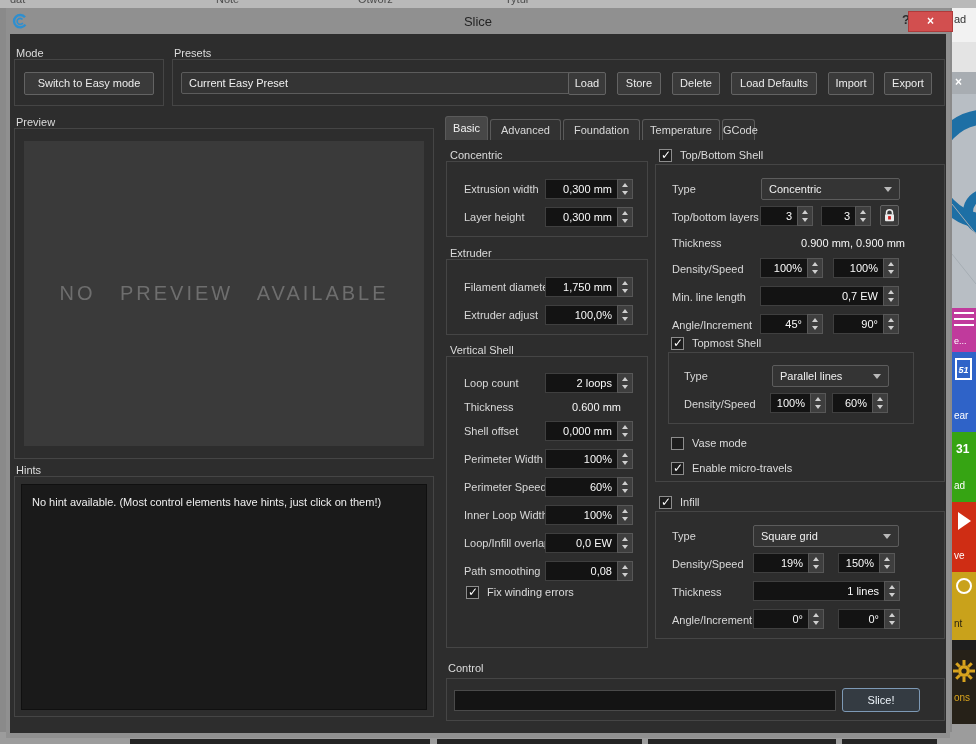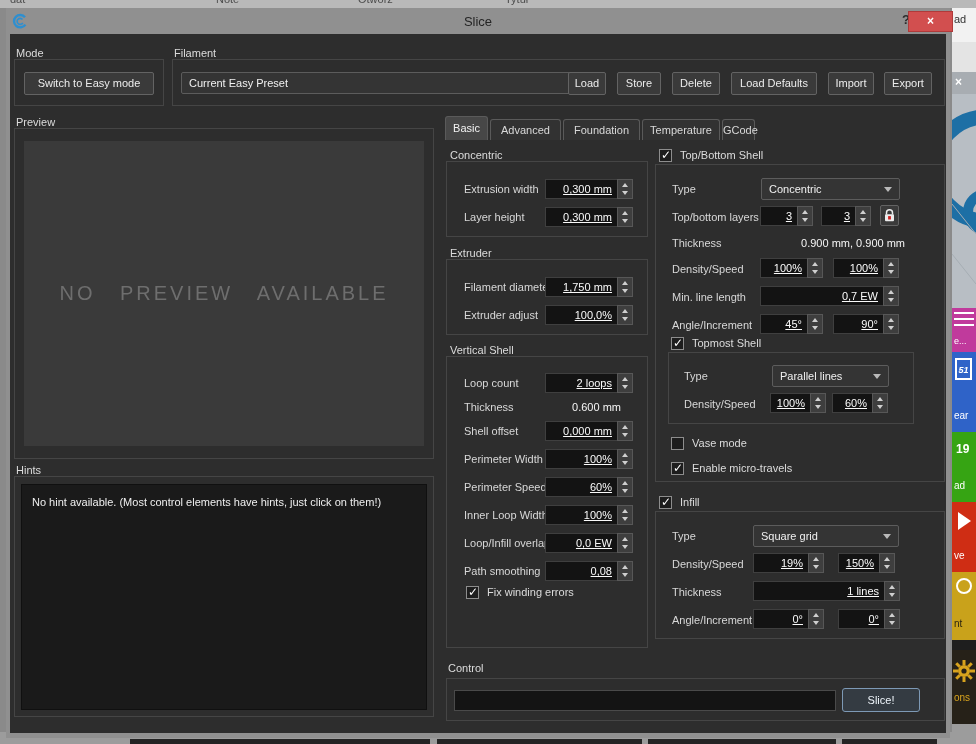--- a/index.html
+++ b/index.html
@@ -27,21 +27,21 @@
   
   .glbl { position:absolute; z-index:4; font-size:11px; color:#dcdcdc; white-space:nowrap; }
   .grp  { position:absolute; z-index:3; border:1px solid #454545; }
   .lbl  { position:absolute; z-index:4; font-size:11px; color:#d8d8d8; white-space:nowrap; }
   .sval { position:absolute; z-index:4; font-size:11px; color:#f5f5f5; text-align:right; white-space:nowrap; }
 
   .btn { position:absolute; z-index:4; background:#3a3a3a; border:1px solid #636363; border-radius:2px;
     color:#ececec; font-size:11px; text-align:center; }
   .field { position:absolute; z-index:4; height:20px; display:flex; }
   .fval { flex:1; background:#131313; border:1px solid #3f3f3f; border-right:none; color:#fafafa;
-    font-size:11px; text-align:right; line-height:18px; padding-right:5px;text-decoration:underline; }
+    font-size:11px; text-align:right; line-height:18px; padding-right:5px; }
   .spin { width:16px; background:#3e3e3e; border:1px solid #575757; display:flex; flex-direction:column;
     align-items:center; justify-content:space-evenly; }
   .tu { width:0; height:0; border-left:3.5px solid transparent; border-right:3.5px solid transparent; border-bottom:4px solid #cfcfcf; }
   .td { width:0; height:0; border-left:3.5px solid transparent; border-right:3.5px solid transparent; border-top:4px solid #cfcfcf; }
 
   .combo { position:absolute; z-index:4; height:22px; background:#343434; border:1px solid #5c5c5c; border-radius:2px;
     display:flex; align-items:center; justify-content:space-between; padding:0 7px; }
   .cval { font-size:11px; color:#f0f0f0; white-space:nowrap; }
   .ca { width:0; height:0; border-left:4px solid transparent; border-right:4px solid transparent; border-top:5px solid #b9b9b9; }
 
@@ -110,21 +110,21 @@
   </div>
   <div class="side-block" style="top:300px;height:44px;background:#c03a9c;color:#fff">
     <i class="pinklines"></i>
     <span style="position:absolute;left:2px;top:28px">e...</span>
   </div>
   <div class="side-block" style="top:344px;height:80px;background:#2f63c8;color:#fff">
     <i class="numbox"><span>51</span></i>
     <span style="position:absolute;left:2px;top:58px;font-size:10px">ear</span>
   </div>
   <div class="side-block" style="top:424px;height:70px;background:#36a413;color:#fff">
-    <span style="position:absolute;left:4px;top:10px;font-size:12px;font-weight:bold">19</span>
+    <span style="position:absolute;left:4px;top:10px;font-size:12px;font-weight:bold">31</span>
     <span style="position:absolute;left:2px;top:48px;font-size:10px">ad</span>
   </div>
   <div class="side-block" style="top:494px;height:70px;background:#cf2d14;color:#fff">
     <i class="playtri"></i>
     <span style="position:absolute;left:2px;top:48px;font-size:10px">ve</span>
   </div>
   <div class="side-block" style="top:564px;height:68px;background:#c9a21b;color:#2b2410">
     <i class="goldring"></i>
     <span style="position:absolute;left:2px;top:46px;font-size:10px">nt</span>
   </div>
@@ -158,21 +158,21 @@
   </svg>
   <span class="ttl">Slice</span>
   <span id="help-btn">?</span>
   <span id="close-btn">×</span>
 </div>
 
 <span class="glbl" style="left:16px;top:47px">Mode</span>
 <div class="grp" style="left:14px;top:59px;width:150px;height:47px"></div>
 <div class="btn" style="left:24px;top:72px;width:130px;height:23px;line-height:21px">Switch to Easy mode</div>
 
-<span class="glbl" style="left:174px;top:47px">Filament</span>
+<span class="glbl" style="left:174px;top:47px">Presets</span>
 <div class="grp" style="left:172px;top:59px;width:773px;height:47px"></div>
 <div class="combo" style="left:181px;top:72px;width:407px">
   <span class="cval">Current Easy Preset</span>
   <i class="ca"></i>
 </div>
 <div class="btn" style="left:568px;top:72px;width:38px;height:23px;line-height:21px">Load</div>
 <div class="btn" style="left:617px;top:72px;width:44px;height:23px;line-height:21px">Store</div>
 <div class="btn" style="left:672px;top:72px;width:48px;height:23px;line-height:21px">Delete</div>
 <div class="btn" style="left:731px;top:72px;width:86px;height:23px;line-height:21px">Load Defaults</div>
 <div class="btn" style="left:828px;top:72px;width:46px;height:23px;line-height:21px">Import</div>

